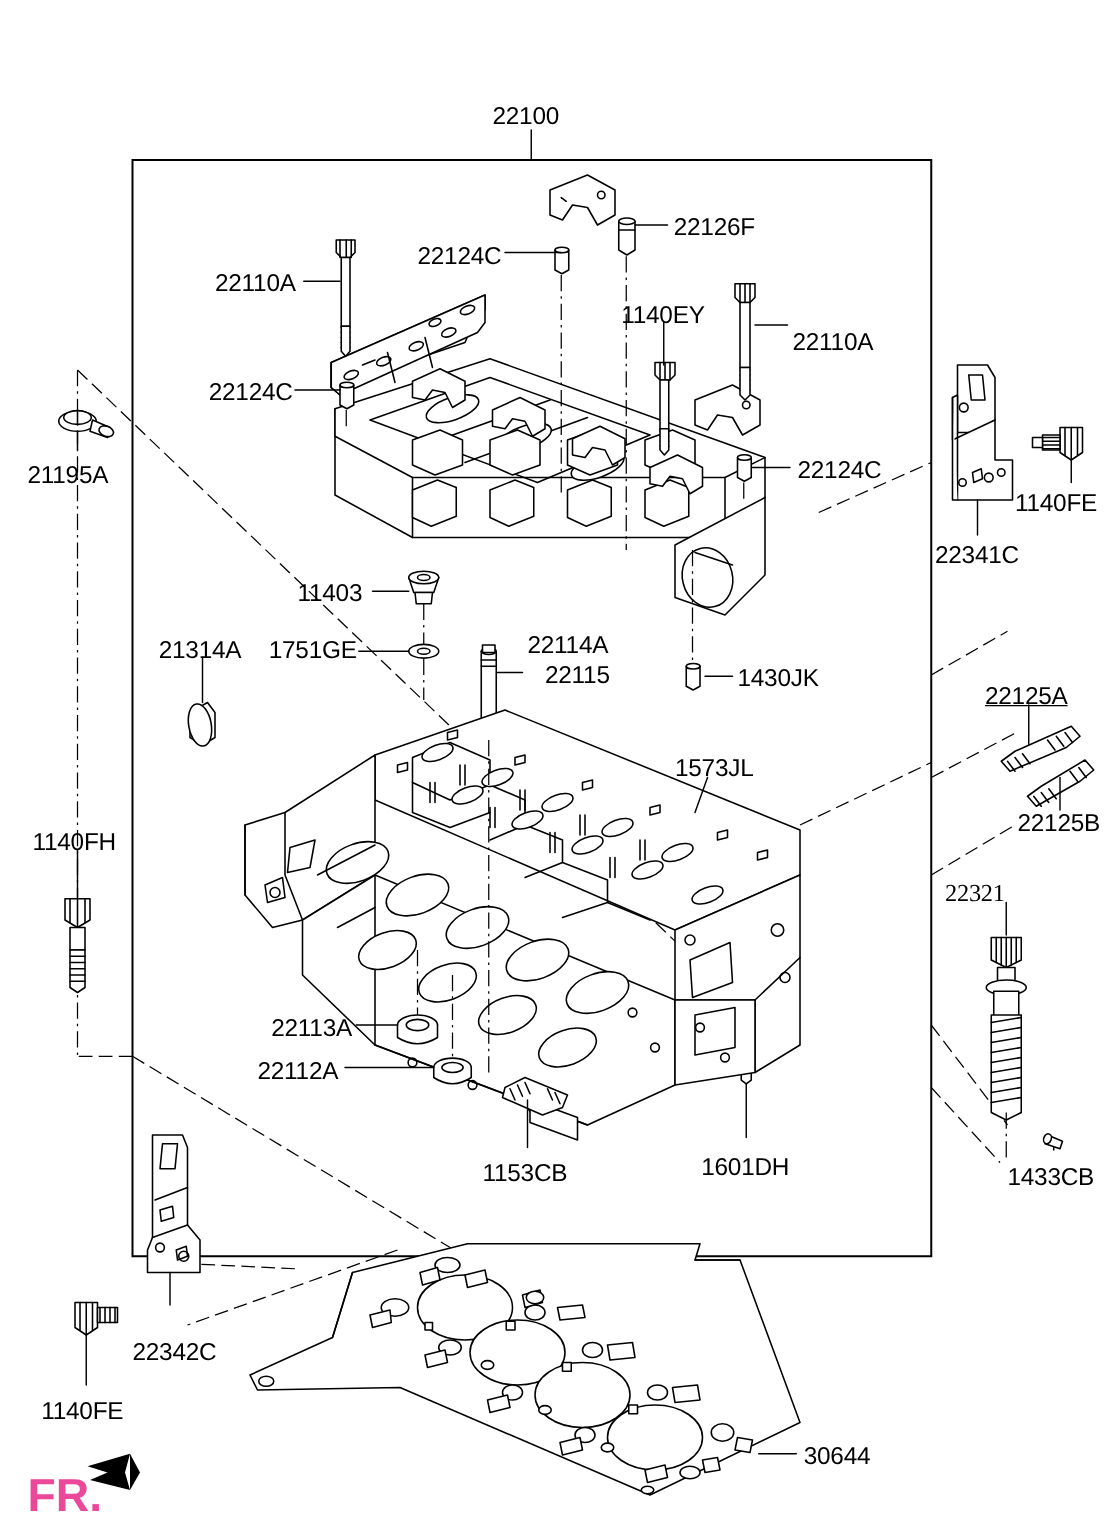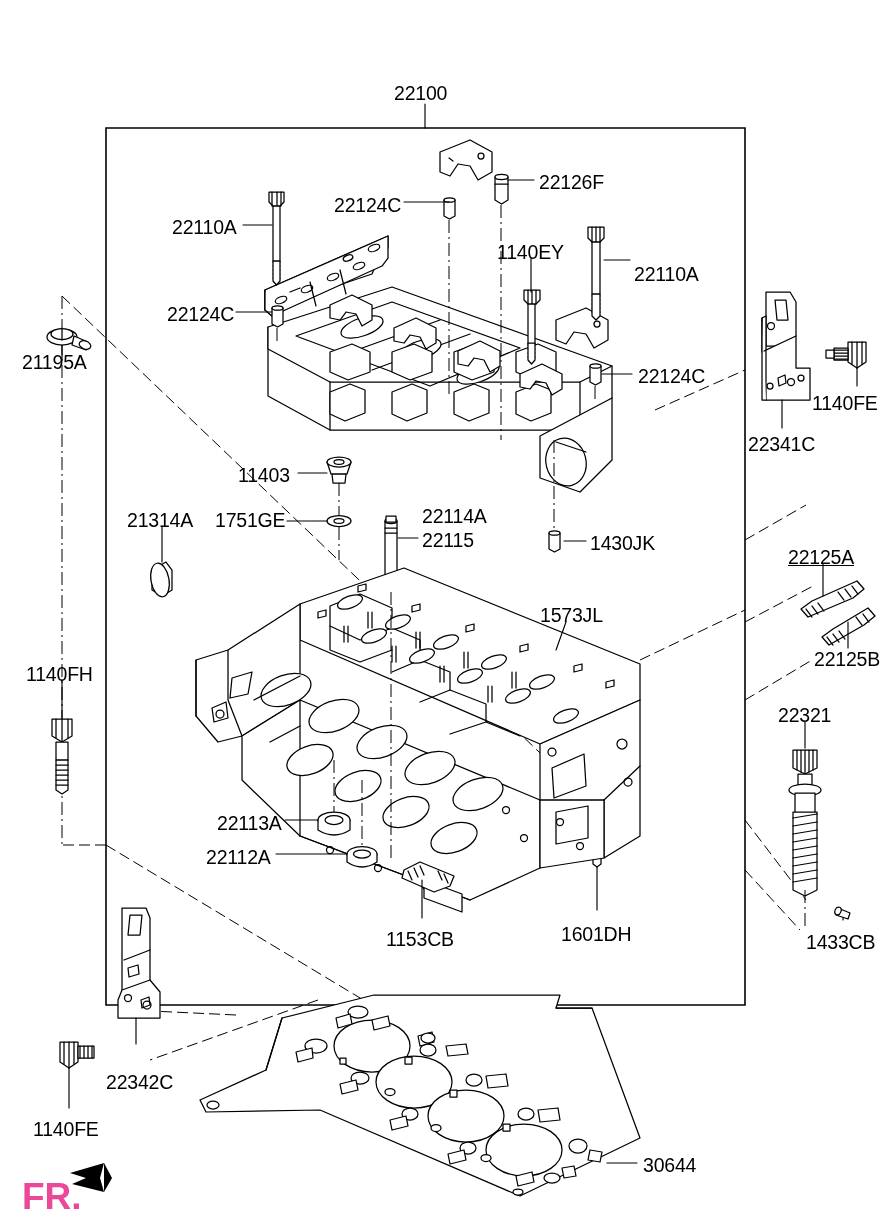--- a/index.html
+++ b/index.html
@@ -518,34 +518,34 @@
 </svg>
 
 <div class="lbl" style="left:394px;top:84px;">22100</div>
 <div class="lbl" style="left:172px;top:218px;">22110A</div>
 <div class="lbl" style="left:334px;top:196px;">22124C</div>
 <div class="lbl" style="left:539px;top:173px;">22126F</div>
 <div class="lbl" style="left:497px;top:243px;">1140EY</div>
 <div class="lbl" style="left:634px;top:265px;">22110A</div>
 <div class="lbl" style="left:167px;top:305px;">22124C</div>
 <div class="lbl" style="left:638px;top:367px;">22124C</div>
-<div class="lbl" style="left:22px;top:353px;text-align:right;">21195A</div>
+<div class="lbl" style="left:22px;top:371px;text-align:right;">21195A</div>
 <div class="lbl" style="left:812px;top:394px;">1140FE</div>
 <div class="lbl" style="left:748px;top:435px;">22341C</div>
 <div class="lbl" style="left:238px;top:466px;">11403</div>
 <div class="lbl" style="left:127px;top:511px;">21314A</div>
 <div class="lbl" style="left:215px;top:511px;text-align:right;">1751GE</div>
 <div class="lbl" style="left:422px;top:507px;">22114A</div>
-<div class="lbl" style="left:422px;top:531px;">22115</div>
+<div class="lbl" style="left:436px;top:531px;">22115</div>
 <div class="lbl" style="left:590px;top:534px;">1430JK</div>
 <div class="lbl" style="left:788px;top:548px;text-decoration:underline;">22125A</div>
 <div class="lbl" style="left:540px;top:606px;">1573JL</div>
 <div class="lbl" style="left:814px;top:650px;text-align:center;">22125B</div>
 <div class="lbl" style="left:26px;top:665px;">1140FH</div>
-<div class="lbl" style="left:778px;top:706px;">22321</div>
+<div class="lbl" style="left:756px;top:706px;font-family:Liberation Serif, serif;">22321</div>
 <div class="lbl" style="left:217px;top:814px;">22113A</div>
 <div class="lbl" style="left:206px;top:848px;">22112A</div>
 <div class="lbl" style="left:386px;top:930px;">1153CB</div>
 <div class="lbl" style="left:561px;top:925px;">1601DH</div>
 <div class="lbl" style="left:806px;top:933px;">1433CB</div>
 <div class="lbl" style="left:106px;top:1054px;margin-top:19px;">22342C</div>
 <div class="lbl" style="left:33px;top:1120px;">1140FE</div>
 <div class="lbl" style="left:643px;top:1156px;">30644</div>
 
 <div class="fr-txt" style="left:22px;top:1176px;">FR.</div>

